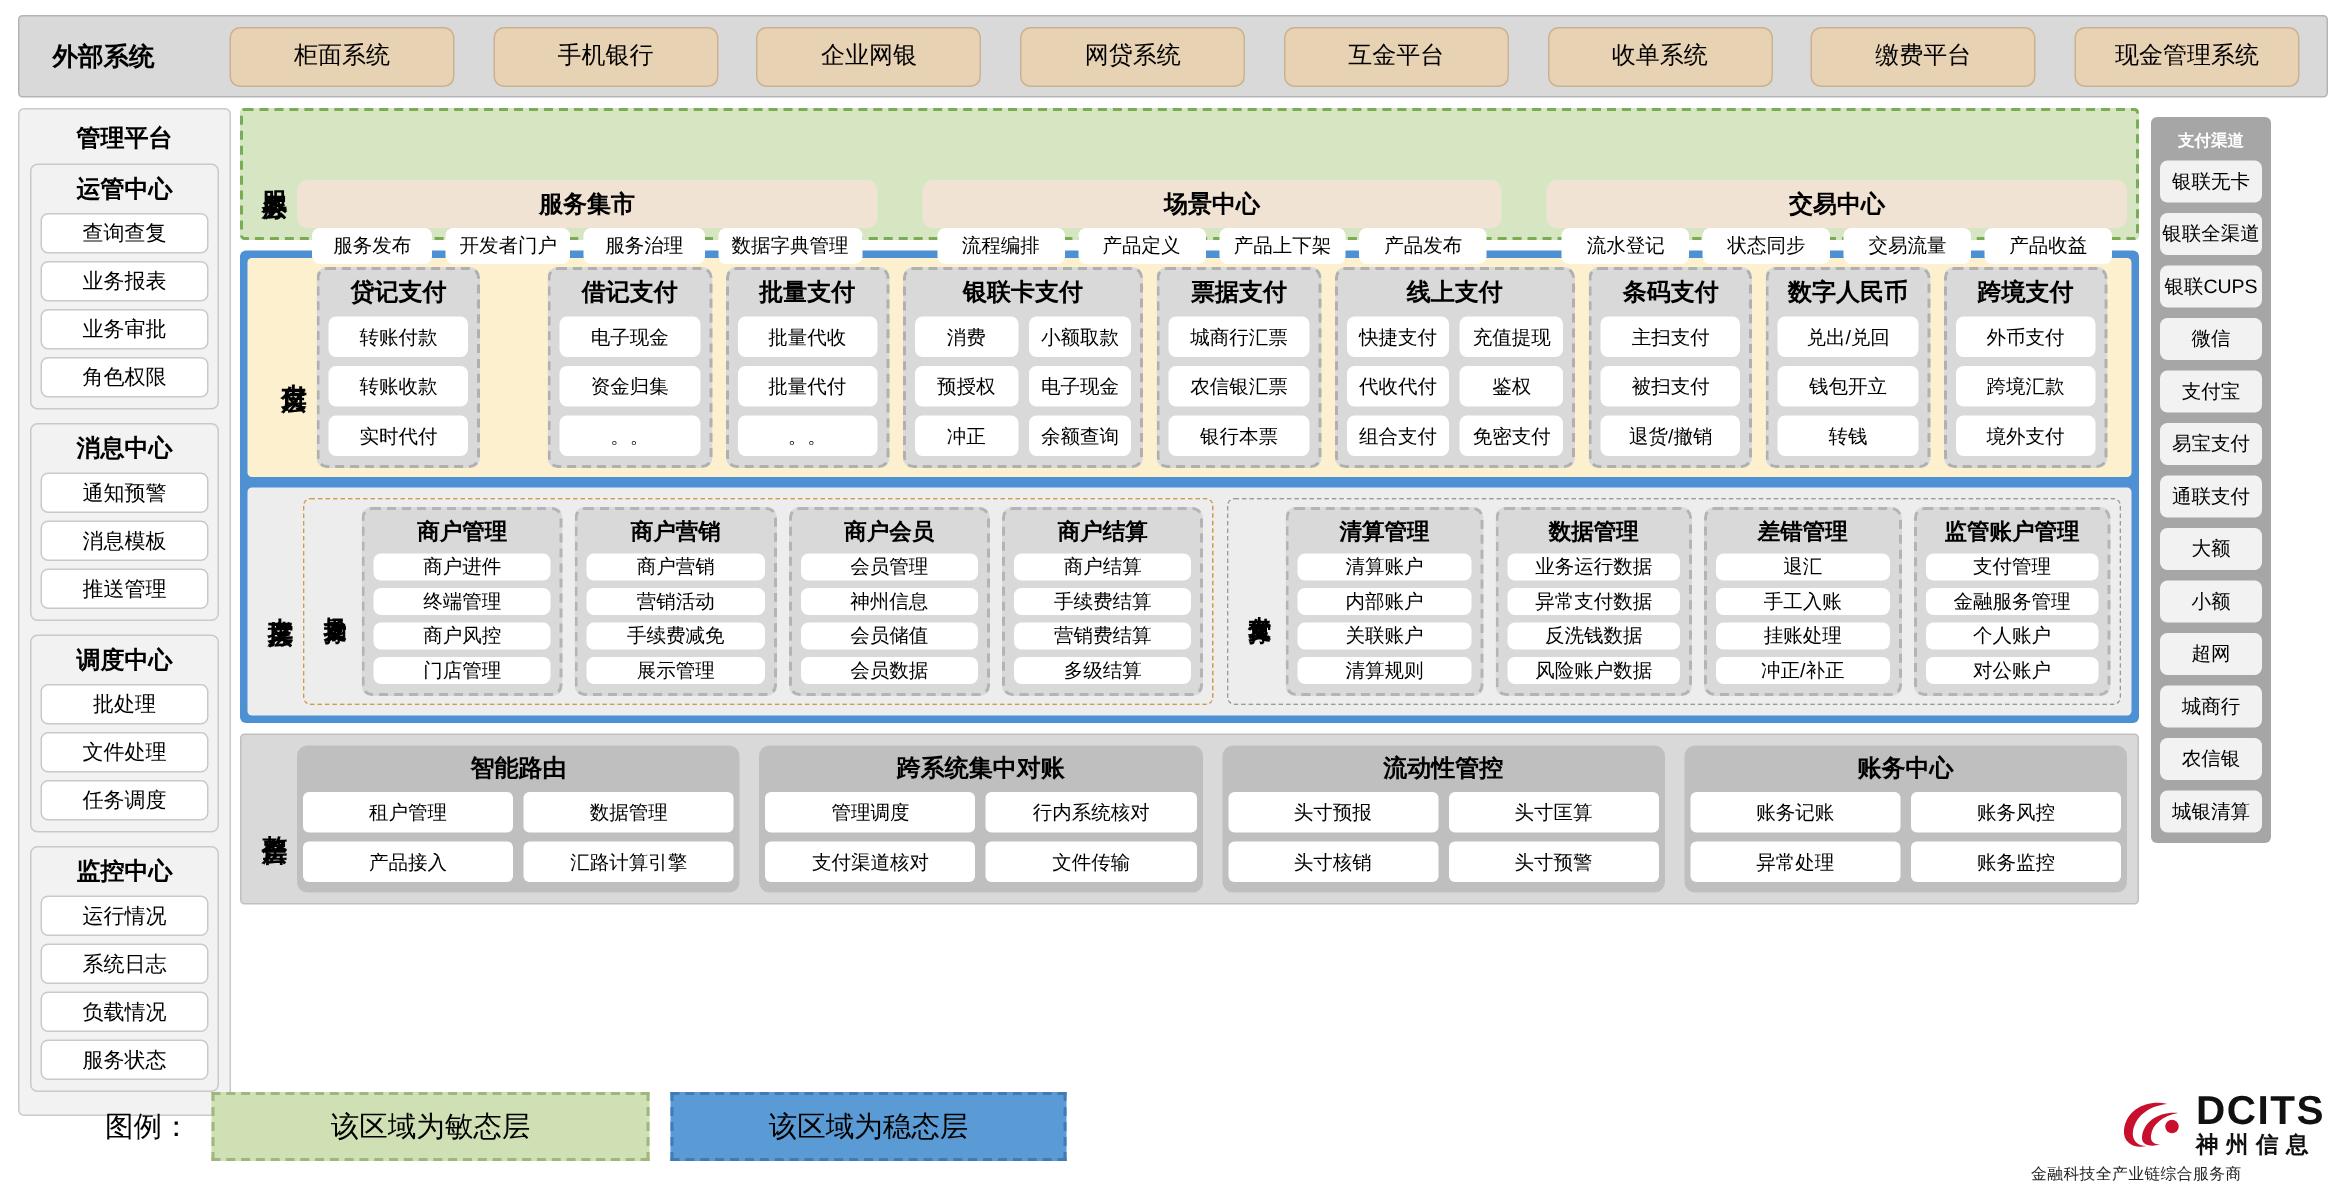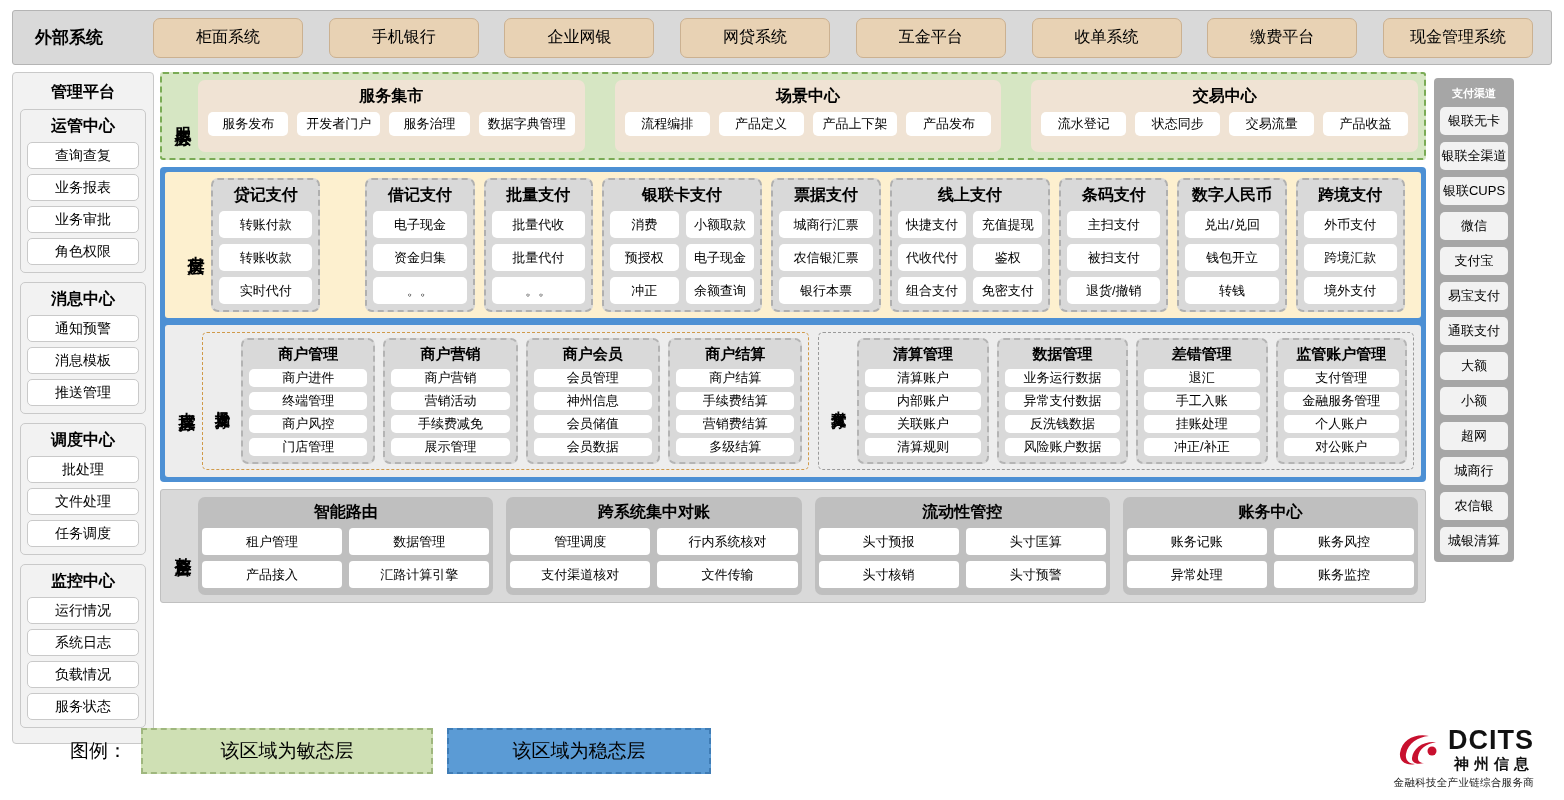--- a/index.html
+++ b/index.html
@@ -36,21 +36,21 @@
   .rpill:last-child{margin-bottom:0;}
 
   
   .center{position:absolute;left:160px;top:72px;width:1266px;}
 
   
   .svclayer{background:#d6e6c3;border:2px dashed #7aab55;border-radius:3px;
             display:flex;align-items:stretch;padding:6px;box-sizing:border-box;height:88px;}
   .vlabel{width:30px;flex:none;display:flex;align-items:center;justify-content:center;
           font-size:17px;font-weight:bold;writing-mode:vertical-rl;letter-spacing:2px;text-orientation:upright;}
-  .svcgroups{flex:1;display:flex;gap:30px;}
+  .svcgroups{flex:1;display:flex;gap:30px;margin-top:40px;}
   .svcbox{flex:1;background:#f0e3d4;border-radius:7px;padding:4px 10px 7px;box-sizing:border-box;
           display:flex;flex-direction:column;}
   .svcbox .bt{font-size:16px;font-weight:bold;text-align:center;padding:2px 0 5px;}
   .svcrow{display:flex;gap:9px;justify-content:center;}
   .wchip{background:#fff;border-radius:5px;height:24px;padding:0 9px;display:flex;align-items:center;
          justify-content:center;font-size:13px;white-space:nowrap;flex:1;}
 
   
   .stable{margin-top:7px;background:#4d90d4;border-radius:4px;padding:5px;box-sizing:border-box;}
 
@@ -92,21 +92,21 @@
            font-size:13px;white-space:nowrap;flex:1;padding:0 6px;}
 
   
   .legend{position:absolute;left:70px;top:728px;display:flex;align-items:center;gap:14px;}
   .legend .lab{font-size:19px;}
   .lgchip{height:42px;display:flex;align-items:center;justify-content:center;font-size:19px;padding:0 22px;}
   .lg-agile{background:#cfe0b4;border:2px dashed #9fb77e;min-width:244px;}
   .lg-stable{background:#5b9bd5;border:2px dashed #3f7cb5;min-width:216px;}
 
   
-  .logo{position:absolute;right:30px;bottom:10px;width:196px;text-align:right;}
+  .logo{position:absolute;right:14px;bottom:10px;width:196px;}
   .logo .row{display:flex;align-items:center;justify-content:flex-end;gap:6px;}
   .logo .mark{width:46px;height:36px;flex:none;}
   .logo .wordmark{line-height:1;}
   .logo .dcits{font-size:27px;font-weight:bold;color:#111;letter-spacing:1px;}
   .logo .cn{font-size:15px;font-weight:bold;color:#111;letter-spacing:5px;margin-top:2px;}
   .logo .tag{font-size:10.5px;color:#222;margin-top:5px;letter-spacing:.3px;}
 </style>
 </head>
 <body>
 

